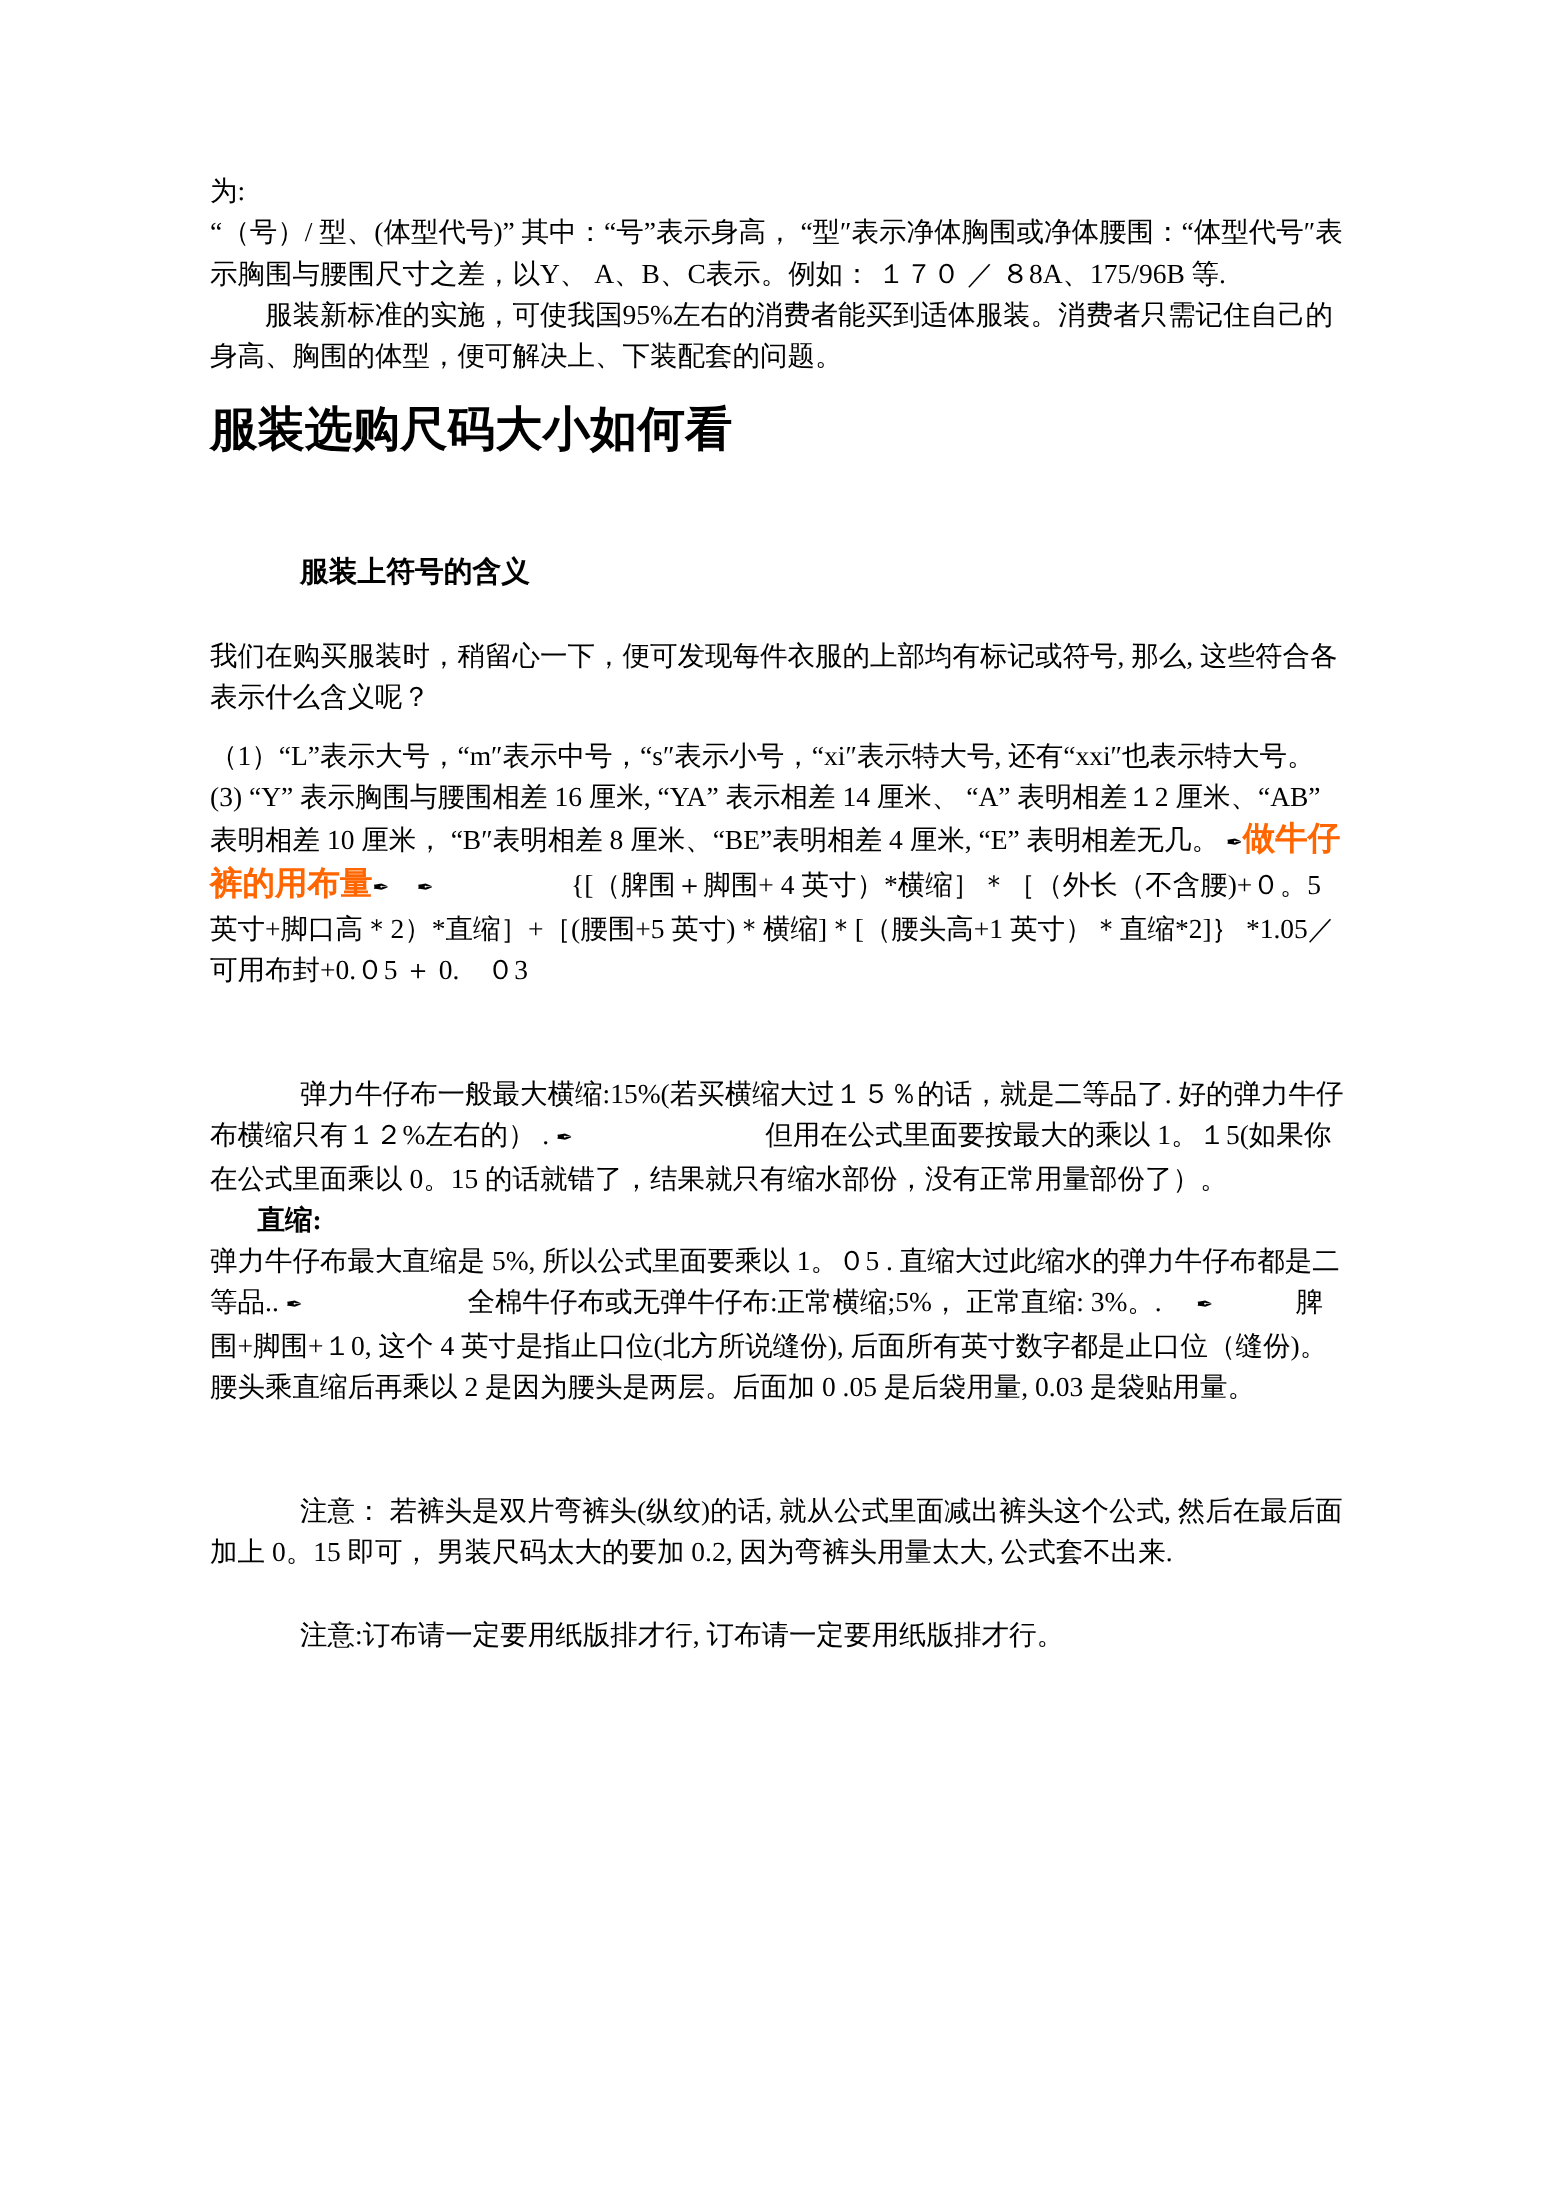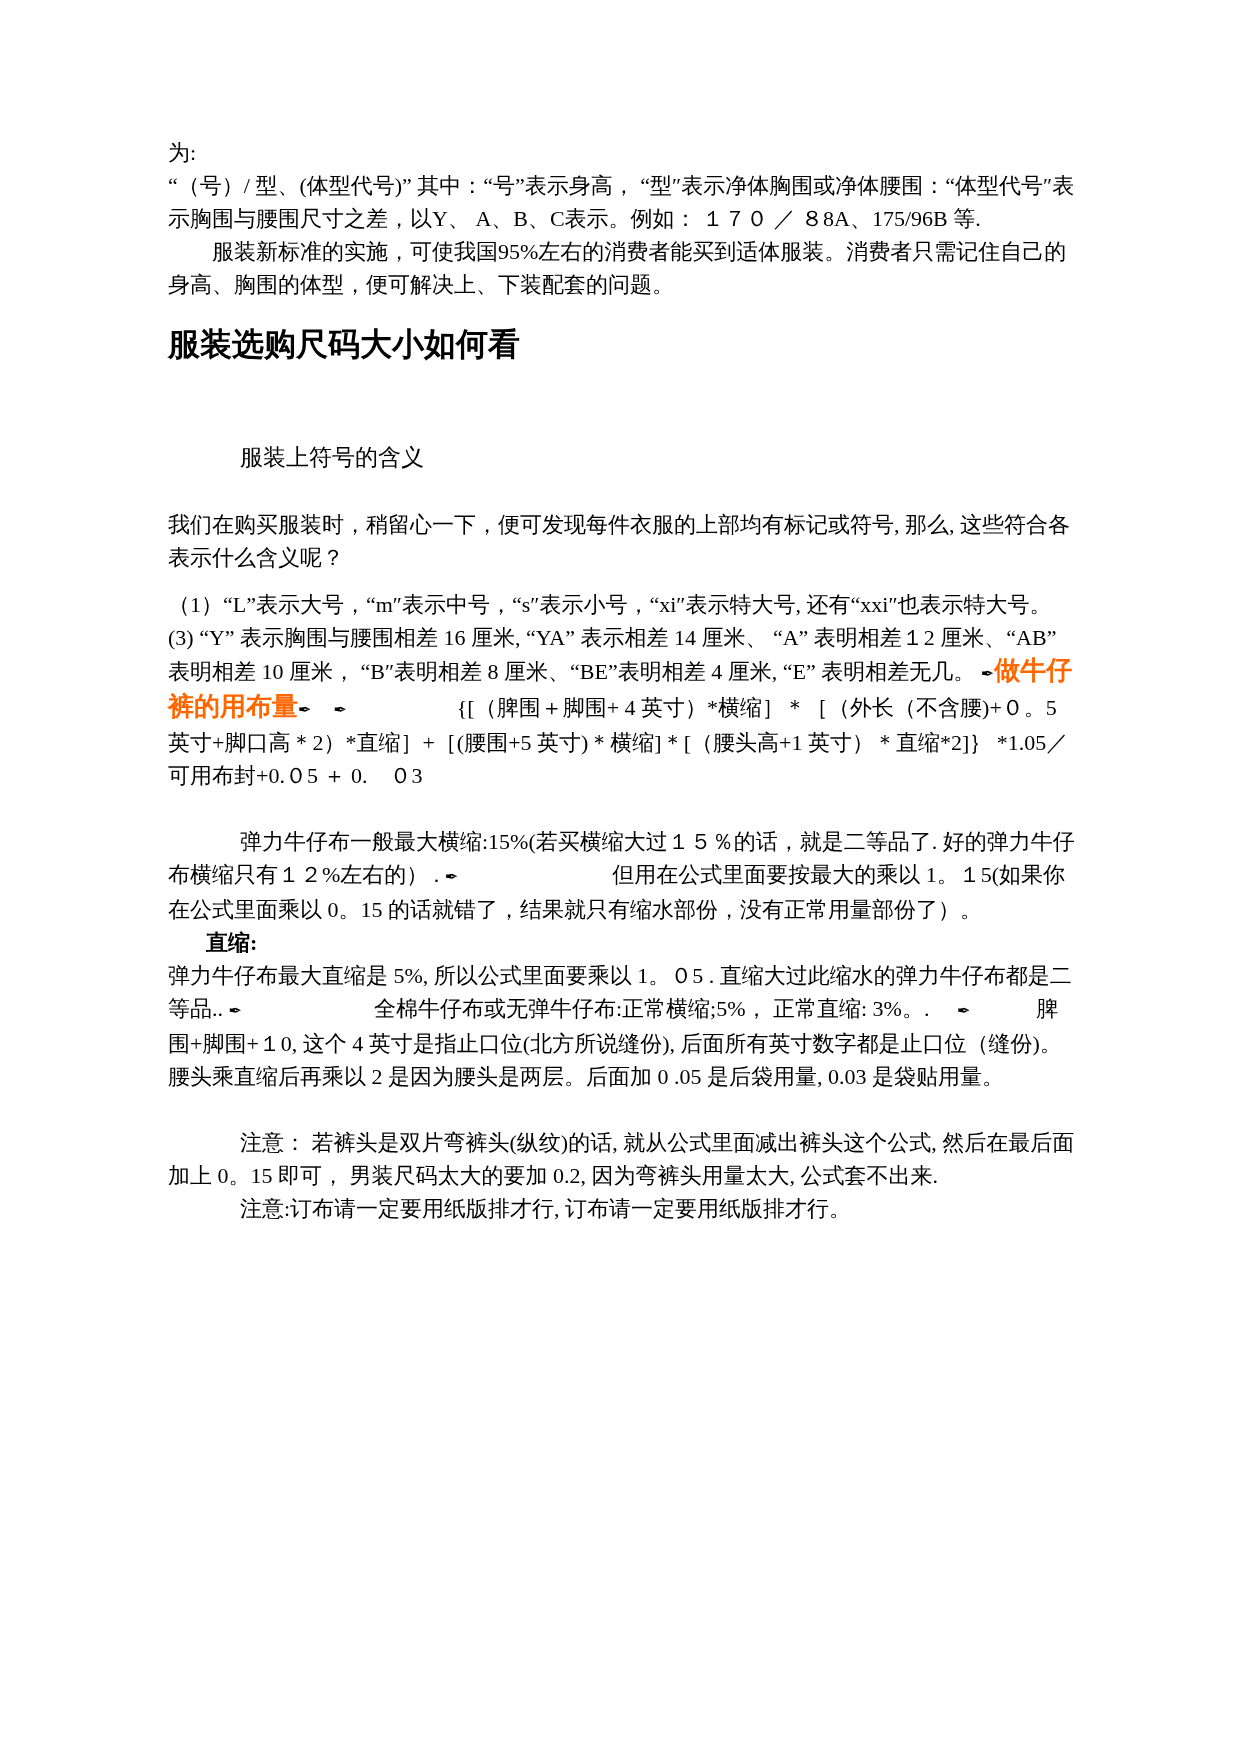--- a/index.html
+++ b/index.html
@@ -17,32 +17,32 @@
     padding: 136px 166px 40px 168px;
     overflow: hidden;
     font-family: "Liberation Serif", "DejaVu Serif", serif;
     font-size: 22px;
     line-height: 33px;
     color: #000000;
   }
   .para { margin: 0; }
   .para.body { }
   .para.indent2 { text-indent: 44px; }   
-  .para.indent3 { text-indent: 72px; }   
+  .para.indent3 { text-indent: 72px; margin-top: 33px; }   
   .para.indent-s { text-indent: 38px; font-weight: bold; }  
   .para.h1 {
     font-family: "Liberation Sans", "DejaVu Sans", sans-serif;
     font-weight: bold;
-    font-size: 32px;
+    font-size: 38px;
     line-height: 38px;
     margin: 24px 0 78px 0;
   }
   .para.h2 {
     font-family: "Liberation Sans", "DejaVu Sans", sans-serif;
-    font-weight: normal;
+    font-weight: bold;
     font-size: 23px;
     line-height: 33px;
     margin: 0 0 34px 72px;
   }
   .para.blank { height: 33px; }
   .para.blank-s { height: 14px; }
   .run { }
   .accent {
     color: var(--accent, #ff6600);
     font-weight: bold;

